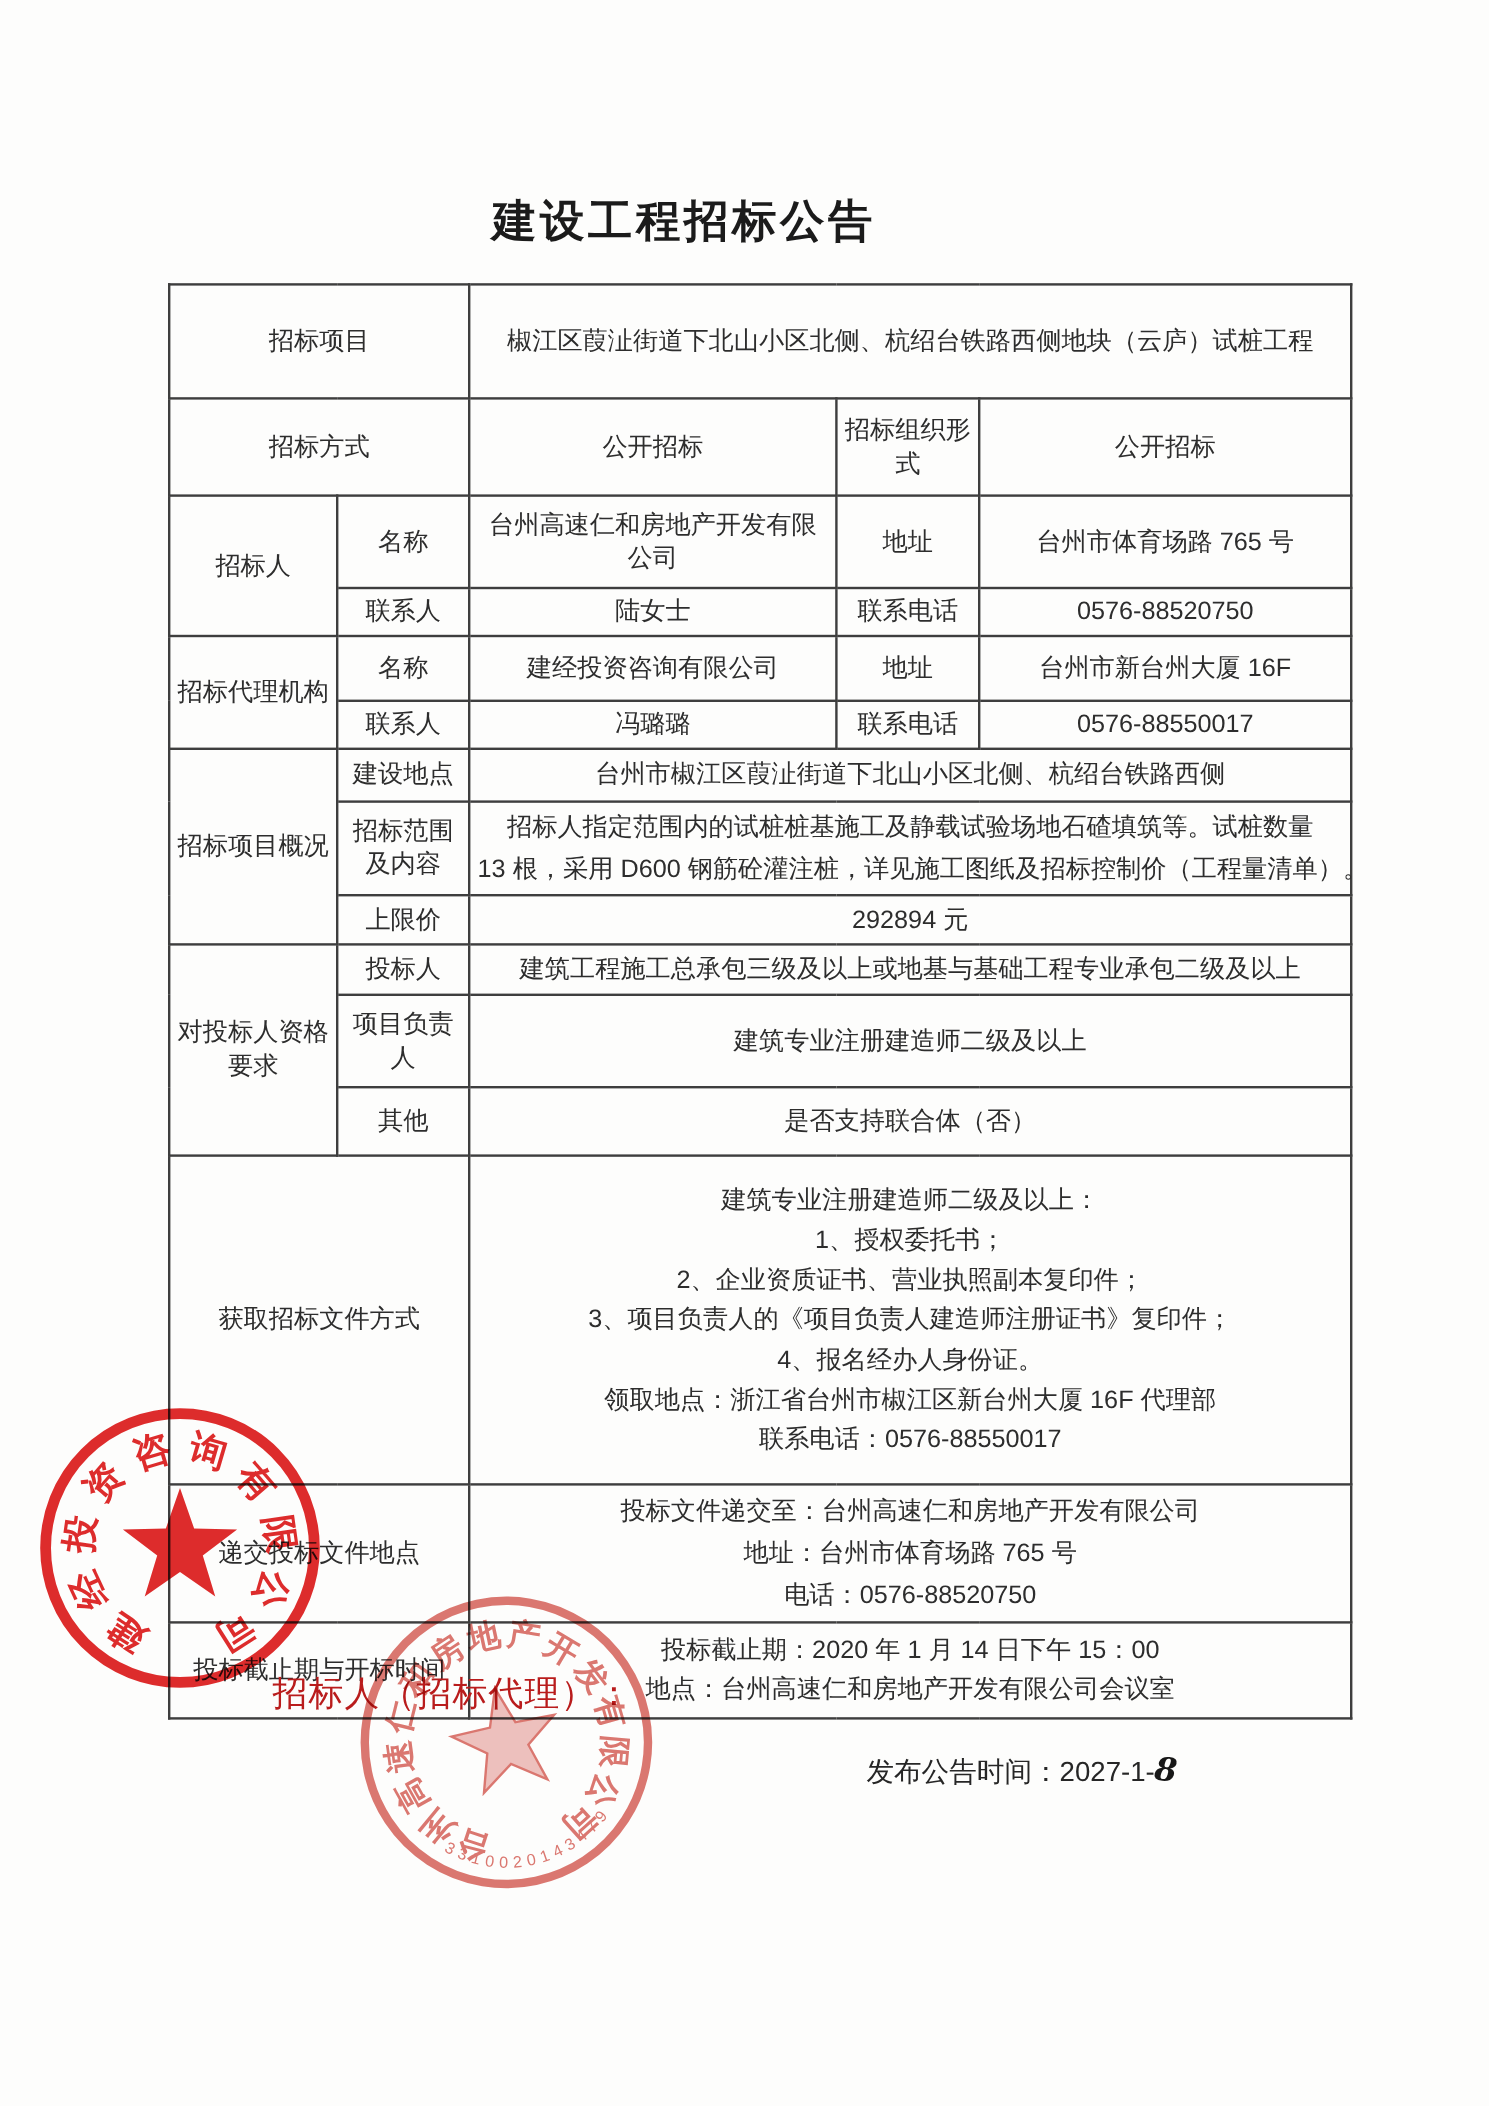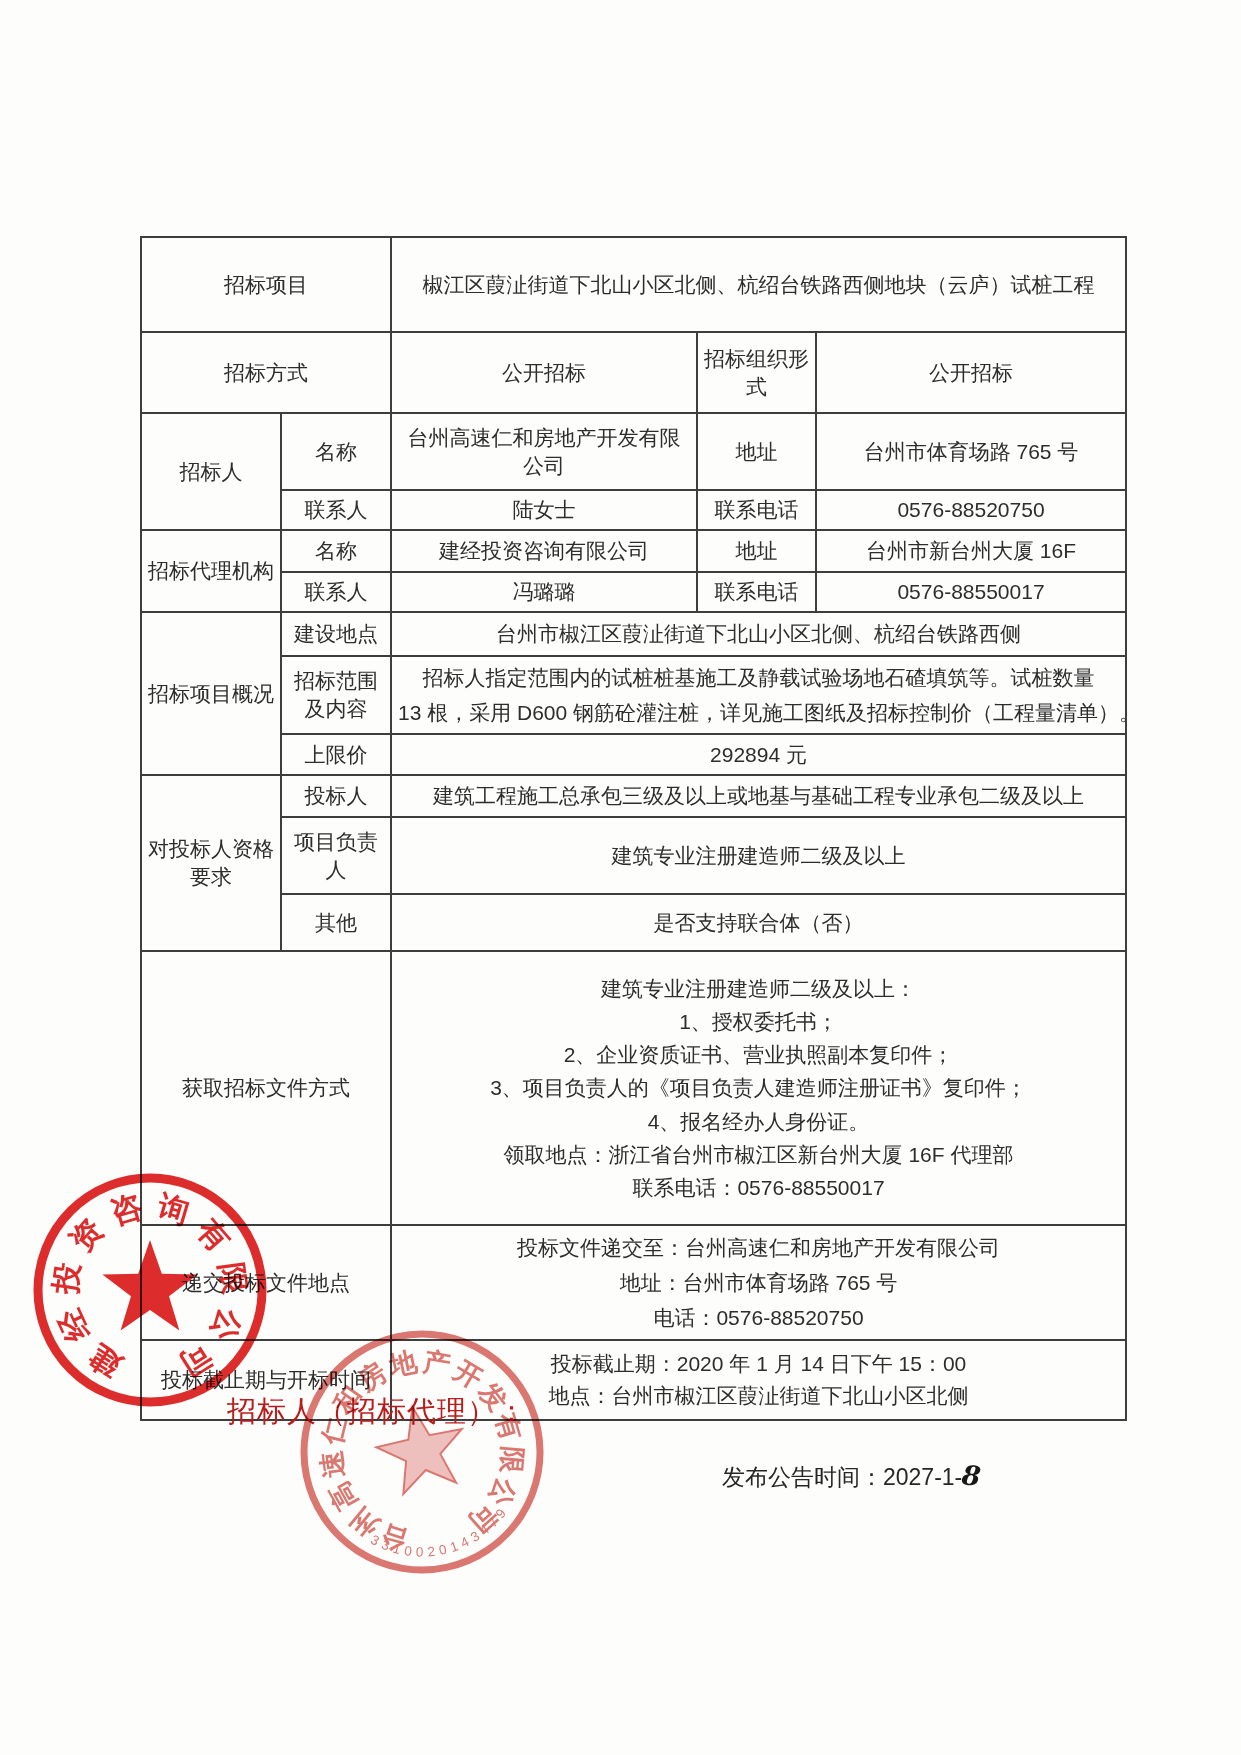--- a/index.html
+++ b/index.html
@@ -24,20 +24,21 @@
   .publish-line{position:absolute;left:722px;top:1460px;font-size:23px;color:#262626;}
   .hand-day{display:inline-block;font-family:"DejaVu Serif",serif;font-style:italic;font-weight:700;
             font-size:27px;transform:rotate(6deg);color:#171717;}
   svg.stamps{position:absolute;left:0;top:0;pointer-events:none;mix-blend-mode:multiply;}
 </style>
 </head>
 <body>
 
 <div class="page">
 
+  <div class="doc-title">建设工程招标公告</div>
 
   <table class="tender">
     <colgroup>
       <col style="width:140px">
         <col style="width:110px">
         <col style="width:306px">
       <col style="width:119px">
         <col style="width:310px">
     </colgroup>
     <tbody>
@@ -57,21 +58,21 @@
       <td class="company">台州高速仁和房地产开发有限公司</td>
       <td>地址</td>
       <td>台州市体育场路 765 号</td>
     </tr>
     <tr style="height:40px">
       <td>联系人</td>
       <td>陆女士</td>
       <td>联系电话</td>
       <td>0576-88520750</td>
     </tr>
-    <tr style="height:42px">
+    <tr style="height:54px">
       <td rowspan="2" class="wraplbl">招标代理机构</td>
       <td>名称</td>
       <td>建经投资咨询有限公司</td>
       <td>地址</td>
       <td>台州市新台州大厦 16F</td>
     </tr>
     <tr style="height:40px">
       <td>联系人</td>
       <td>冯璐璐</td>
       <td>联系电话</td>
@@ -123,21 +124,21 @@
       <td colspan="3" class="leftcell ln35">
         <div>投标文件递交至：台州高速仁和房地产开发有限公司</div>
         <div>地址：台州市体育场路 765 号</div>
         <div>电话：0576-88520750</div>
       </td>
     </tr>
     <tr style="height:80px">
       <td colspan="2">投标截止期与开标时间</td>
       <td colspan="3" class="leftcell ln32">
         <div>投标截止期：2020 年 1 月 14 日下午 15：00</div>
-        <div>地点：台州市椒江区葭沚街道下北山小区北侧</div>
+        <div>地点：台州高速仁和房地产开发有限公司会议室</div>
       </td>
     </tr>
   </tbody>
     </table>
 
   <div class="sig-line">招标人（招标代理）：</div>
 
   <div class="publish-line">
     <span>发布公告时间：</span><span>2027-1-</span><span class="hand-day">8</span>
   </div>

